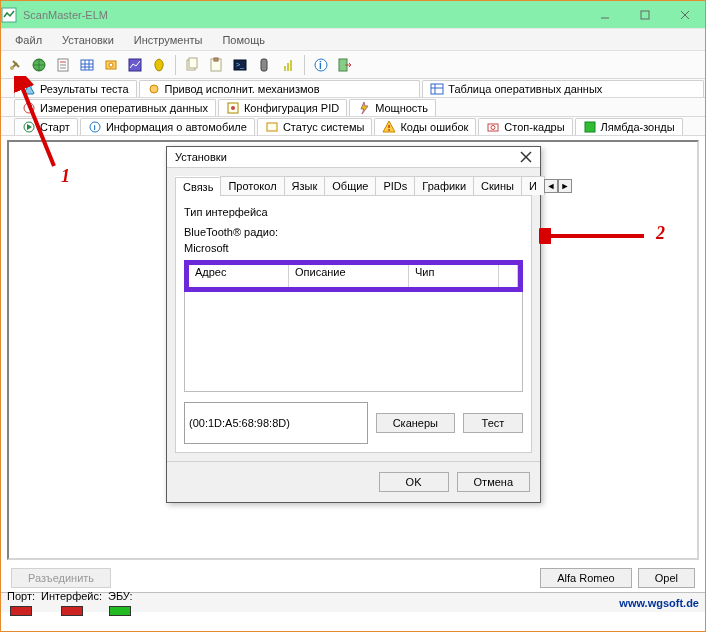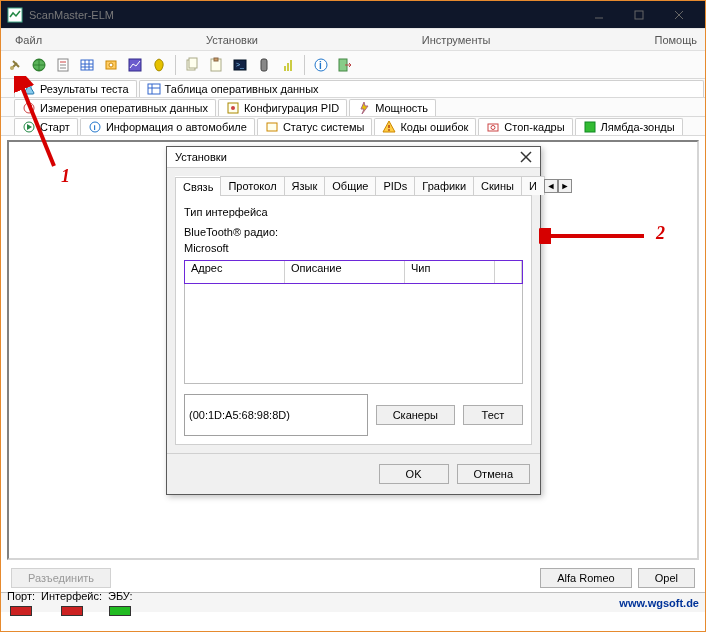--- a/index.html
+++ b/index.html
@@ -1,27 +1,27 @@
 <!DOCTYPE html>
 <html><head>
 <meta charset="utf-8">
 <style>
   * { box-sizing: border-box; font-family: Tahoma, Arial, sans-serif; font-size: 11px; }
   body { margin: 0; padding: 0; background: #fff; }
   .frame { width: 706px; height: 632px; border: 1px solid #e68a2e; position: relative; background: #fff; overflow: hidden; }
 
   
-  .titlebar { height: 28px; background: #0f172a; border-bottom: 1px solid #e6e6e6; display: flex; align-items: center; padding: 0 6px; color: #7a7a7a; }
+  .titlebar { height: 28px; background: #86efac; border-bottom: 1px solid #e6e6e6; display: flex; align-items: center; padding: 0 0; color: #7a7a7a; }
   .titlebar .t-icon { width: 16px; height: 16px; margin-right: 6px; display: inline-flex; }
   .titlebar .title { flex: 1; }
   .winbtns { display: flex; gap: 0; }
   .winbtn { width: 40px; height: 28px; display: flex; align-items: center; justify-content: center; color: #8b8b8b; }
 
   
-  .menubar { height: 22px; background: #f5f5f5; border-bottom: 1px solid #e0e0e0; display: flex; align-items: center; padding-left: 6px; gap: 4px; color: #555; justify-content: space-between; }
+  .menubar { height: 22px; background: #f5f5f5; border-bottom: 1px solid #e0e0e0; display: flex; align-items: center; padding-left: 6px; gap: 4px; color: #555; }
   .menubar .menu { padding: 2px 8px; }
 
   
   .toolbar { height: 28px; border-bottom: 1px solid #d9d9d9; display: flex; align-items: center; padding: 0 4px; gap: 4px; background: #fbfbfb; }
   .tbtn { width: 20px; height: 20px; display: flex; align-items: center; justify-content: center; border: 1px solid transparent; }
   .tbtn svg { width: 16px; height: 16px; }
 
   
   .tabs-strip { background: #fbfbfb; }
   .tabs-row { display: flex; border-bottom: 1px solid #d9d9d9; padding-left: 12px; }
@@ -53,21 +53,21 @@
   .dialog .dtab { padding: 3px 7px; border: 1px solid #cfcfcf; border-bottom: none; margin-right: -1px; background: #fafafa; font-size: 11px; }
   .dialog .dtab.active { background: #fff; position: relative; top: 1px; }
   .dialog .tabnav { margin-left: auto; display: flex; }
   .dialog .tabnav div { width: 14px; height: 14px; border: 1px solid #8a8a8a; display: flex; align-items: center; justify-content: center; font-size: 9px; background: #f2f2f2; }
 
   .panel { border: 1px solid #cfcfcf; background: #fff; padding: 8px; }
   .label { margin: 2px 0 4px 0; }
   .combo { width: 100%; height: 20px; border: 1px solid #7a7a7a; background: #fff; display: flex; align-items: center; padding: 0 4px; justify-content: space-between; }
   .combo .arrow { font-size: 9px; color: #333; }
 
-  .listhdr { display: flex; border: 1px solid #6d28d9; background: #fff; height: 24px; margin-top: 6px; }
+  .listhdr { display: flex; border: 5px solid #6d28d9; background: #fff; height: 32px; margin-top: 6px; }
   .listhdr div { border-right: 1px solid #d0d0d0; padding: 1px 6px; }
   .listbody { border: 1px solid #bcbcbc; border-top: none; height: 100px; background: #fff; }
 
   .rowbtns { display: flex; margin-top: 10px; gap: 8px; align-items: center; }
   .rowbtns .addr { flex: 1; border: 1px solid #a0a0a0; padding: 14px 4px; background: #fff; }
 
   .dlg-bottom { display: flex; justify-content: flex-end; gap: 8px; padding: 10px; border-top: 1px solid #d0d0d0; }
 
   
   .ann-arrow1 { position: absolute; left: 13px; top: 75px; pointer-events: none; }
@@ -211,20 +211,28 @@
 
   <div class="tabs-strip">
     <div class="tabs-row">
       <div class="tab-item">
           <span class="ico">
             <svg viewBox="0 0 14 14">
               <path d="M5 2v4l-3 5a1 1 0 001 1h8a1 1 0 001-1l-3-5V2" fill="#8ce" stroke="#27a"></path>
             </svg>
           </span>
           <span>Результаты теста</span>
+        </div>
+      <div class="tab-item" style="flex:1">
+          <span class="ico">
+            <svg viewBox="0 0 14 14">
+              <circle cx="7" cy="7" r="4" fill="#fc6" stroke="#c80"></circle>
+            </svg>
+          </span>
+          <span>Привод исполнит. механизмов</span>
         </div>
       <div class="tab-item" style="flex:1">
           <span class="ico">
             <svg viewBox="0 0 14 14">
               <rect x="1" y="2" width="12" height="10" fill="#fff" stroke="#36c"></rect>
               <line x1="1" y1="6" x2="13" y2="6" stroke="#36c"></line>
               <line x1="5" y1="2" x2="5" y2="12" stroke="#36c"></line>
             </svg>
           </span>
           <span>Таблица оперативных данных</span>

